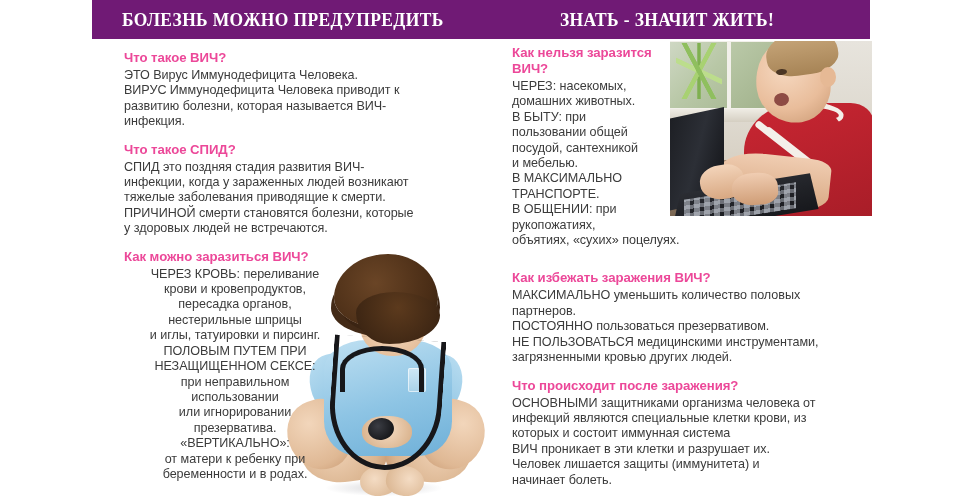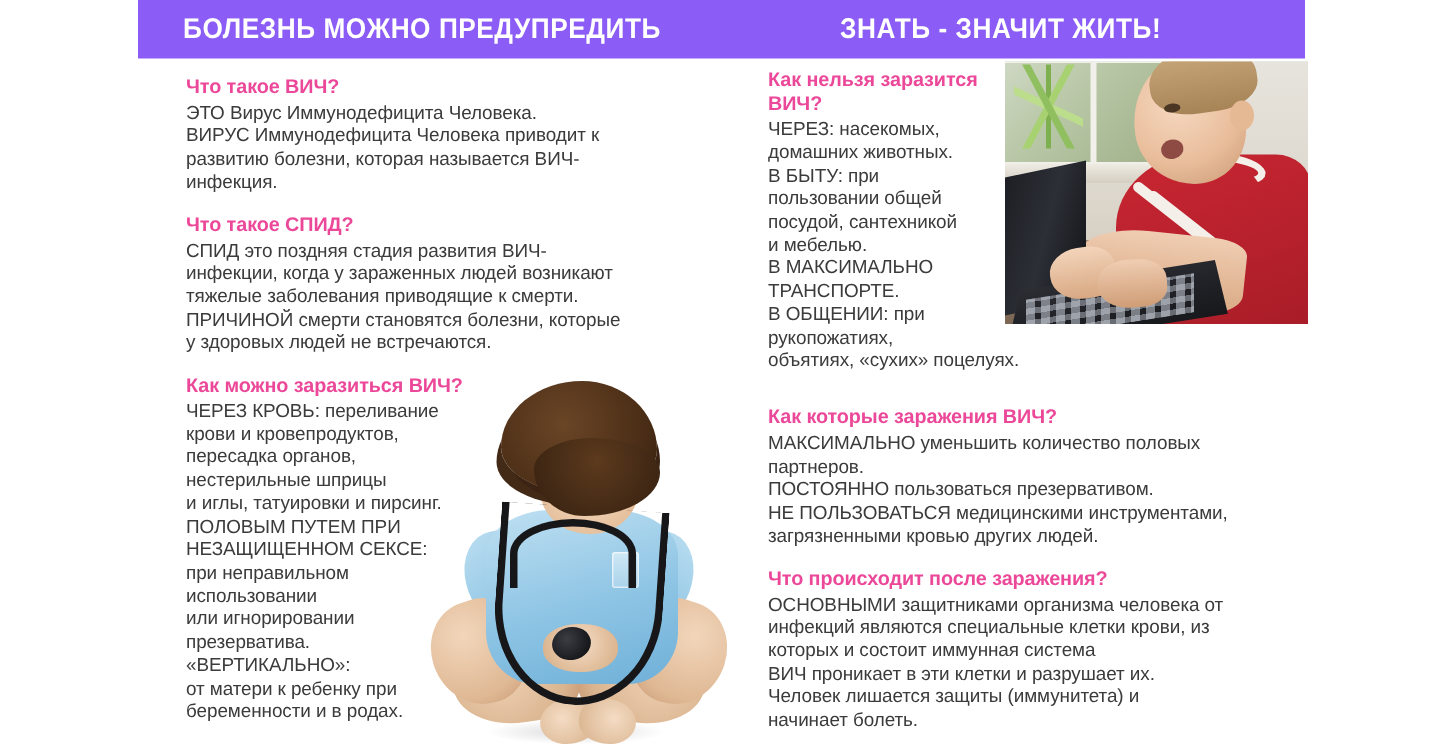--- a/index.html
+++ b/index.html
@@ -18,22 +18,23 @@
     -webkit-font-smoothing: antialiased;
   }
 
   
   .header-bar {
     position: absolute;
     left: 92px;
     top: 0;
     width: 778px;
     height: 39px;
-    background: #8b5cf6;
+    background: #701a75;
     z-index: 6;
+    font-family: Liberation Serif, serif;
   }
   .header-title {
     position: absolute;
     top: 0;
     height: 39px;
     line-height: 39px;
     color: #ffffff;
     font-weight: bold;
     font-size: 19px;
     letter-spacing: 0.4px;
@@ -66,21 +67,21 @@
     color: #3b3b3b;
     font-size: 12.6px;
     line-height: 15.4px;
     margin: 0;
     letter-spacing: -0.05px;
   }
   .block-body .ln { display: block; white-space: pre-wrap; }
 
   
   .w-narrow  { width: 150px; }
-  .w-medium  { width: 222px; }
+  .w-medium  { width: 222px; text-align: center; }
   .w-full    { width: 380px; }
 
   
   .photo-laptop {
     position: absolute;
     left: 670px;
     top: 41px;
     width: 202px;
     height: 175px;
     z-index: 5;
@@ -435,21 +436,21 @@
         <span class="ln">и мебелью.</span>
         <span class="ln">В МАКСИМАЛЬНО</span>
         <span class="ln">ТРАНСПОРТЕ.</span>
         <span class="ln">В ОБЩЕНИИ: при</span>
         <span class="ln">рукопожатиях,</span>
         <span class="ln" style="width:260px;">объятиях, «сухих» поцелуях.</span>
       </div>
     </div>
 
     <div class="block" style="margin-top:22px;">
-      <div class="block-title">Как которые заражения ВИЧ?</div>
+      <div class="block-title">Как избежать заражения ВИЧ?</div>
       <div class="block-body">
         <span class="ln">МАКСИМАЛЬНО уменьшить количество половых</span>
         <span class="ln">партнеров.</span>
         <span class="ln">ПОСТОЯННО пользоваться презервативом.</span>
         <span class="ln">НЕ ПОЛЬЗОВАТЬСЯ медицинскими инструментами,</span>
         <span class="ln">загрязненными кровью других людей.</span>
       </div>
     </div>
 
     <div class="block" style="margin-top:12px;">

